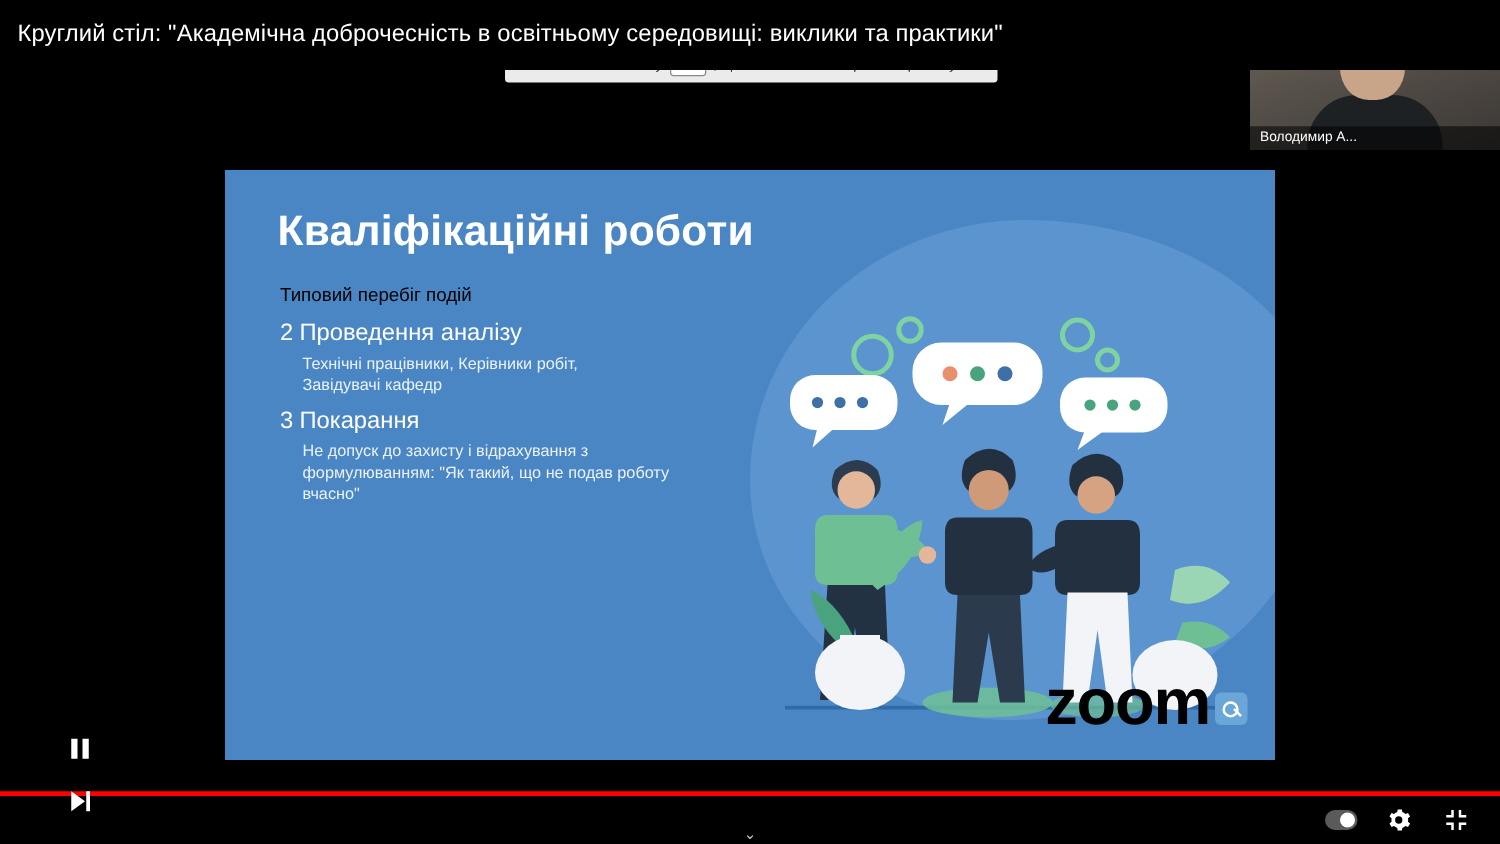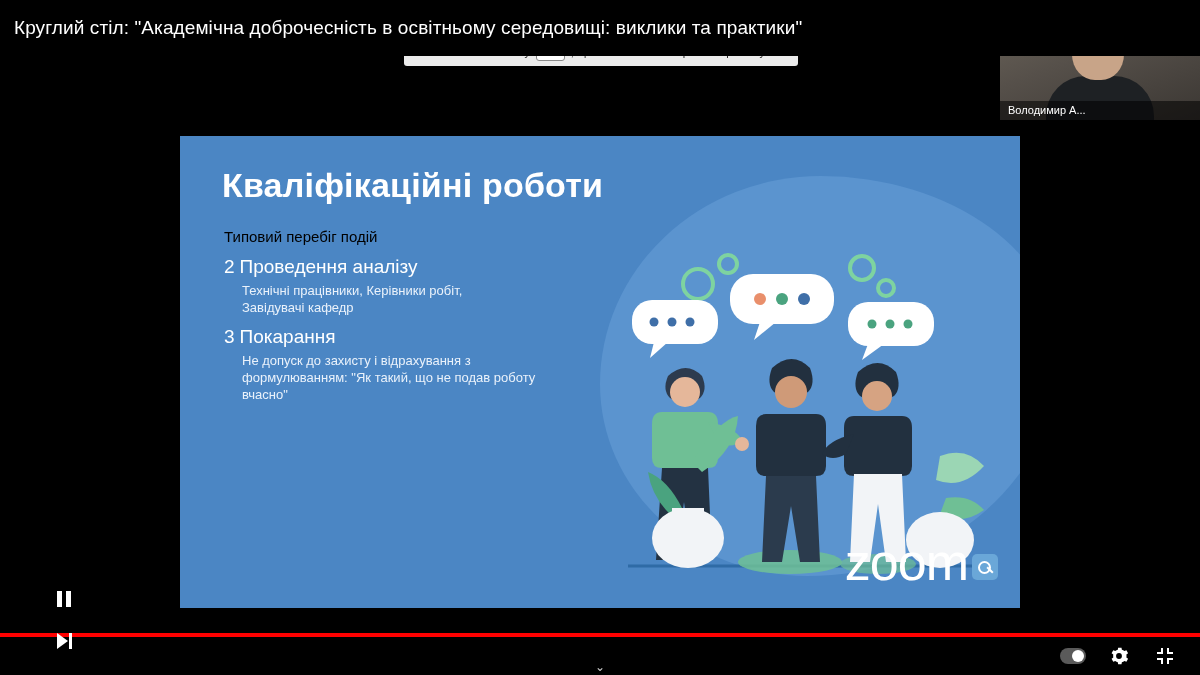--- a/index.html
+++ b/index.html
@@ -135,23 +135,23 @@
   
   .zoom-wm {
     position: absolute;
     right: 22px; bottom: 22px;
     display: flex;
     align-items: flex-end;
     gap: 4px;
     z-index: 9;
   }
   .zoom-wm-text {
-    color: #ffffff;
+    color: #000000;
     font-size: 52px;
-    font-weight: normal;
+    font-weight: bold;
     letter-spacing: -1px;
     line-height: 48px;
   }
   .zoom-wm-box {
     width: 26px; height: 26px;
     background: #6aa7d8;
     border-radius: 5px;
     position: relative;
     margin-bottom: 6px;
   }

